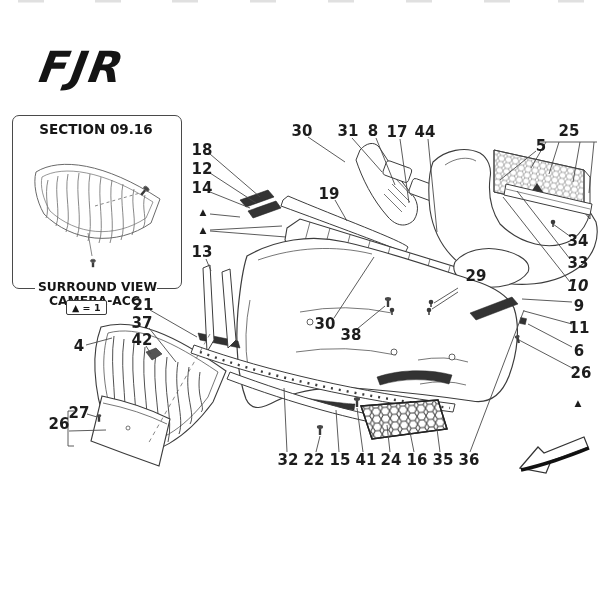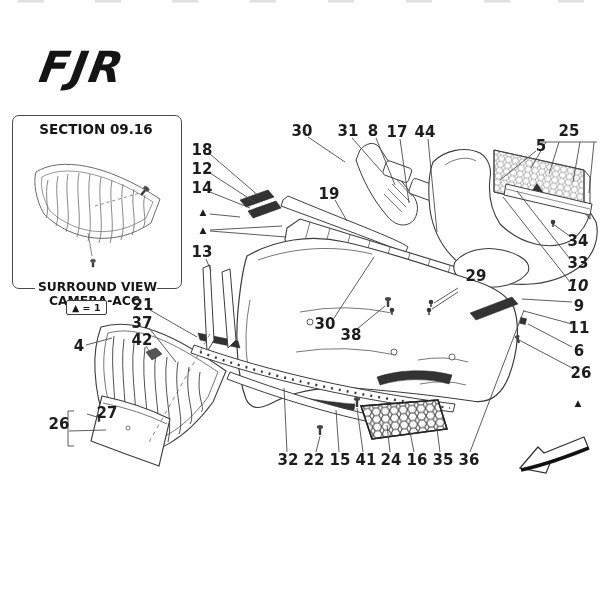--- a/index.html
+++ b/index.html
@@ -303,21 +303,21 @@
       <div class="callout" style="left: 578px; top: 286px; font-style: italic;">10</div>
       <div class="callout" style="left: 579px; top: 306px;">9</div>
       <div class="callout" style="left: 579px; top: 328px;">11</div>
       <div class="callout" style="left: 579px; top: 351px;">6</div>
       <div class="callout" style="left: 581px; top: 373px;">26</div>
       <div class="callout small" style="left: 578px; top: 403px;">▲</div>
       <div class="callout" style="left: 143px; top: 305px;">21</div>
       <div class="callout" style="left: 142px; top: 323px;">37</div>
       <div class="callout" style="left: 142px; top: 340px;">42</div>
       <div class="callout" style="left: 79px; top: 346px;">4</div>
-      <div class="callout" style="left: 79px; top: 413px; margin-left: 28px;">27</div>
+      <div class="callout" style="left: 79px; top: 413px;">27</div>
       <div class="callout" style="left: 59px; top: 424px;">26</div>
       <div class="callout" style="left: 288px; top: 460px;">32</div>
       <div class="callout" style="left: 314px; top: 460px;">22</div>
       <div class="callout" style="left: 340px; top: 460px;">15</div>
       <div class="callout" style="left: 366px; top: 460px;">41</div>
       <div class="callout" style="left: 391px; top: 460px;">24</div>
       <div class="callout" style="left: 417px; top: 460px;">16</div>
       <div class="callout" style="left: 443px; top: 460px;">35</div>
       <div class="callout" style="left: 469px; top: 460px;">36</div>
     </div>

